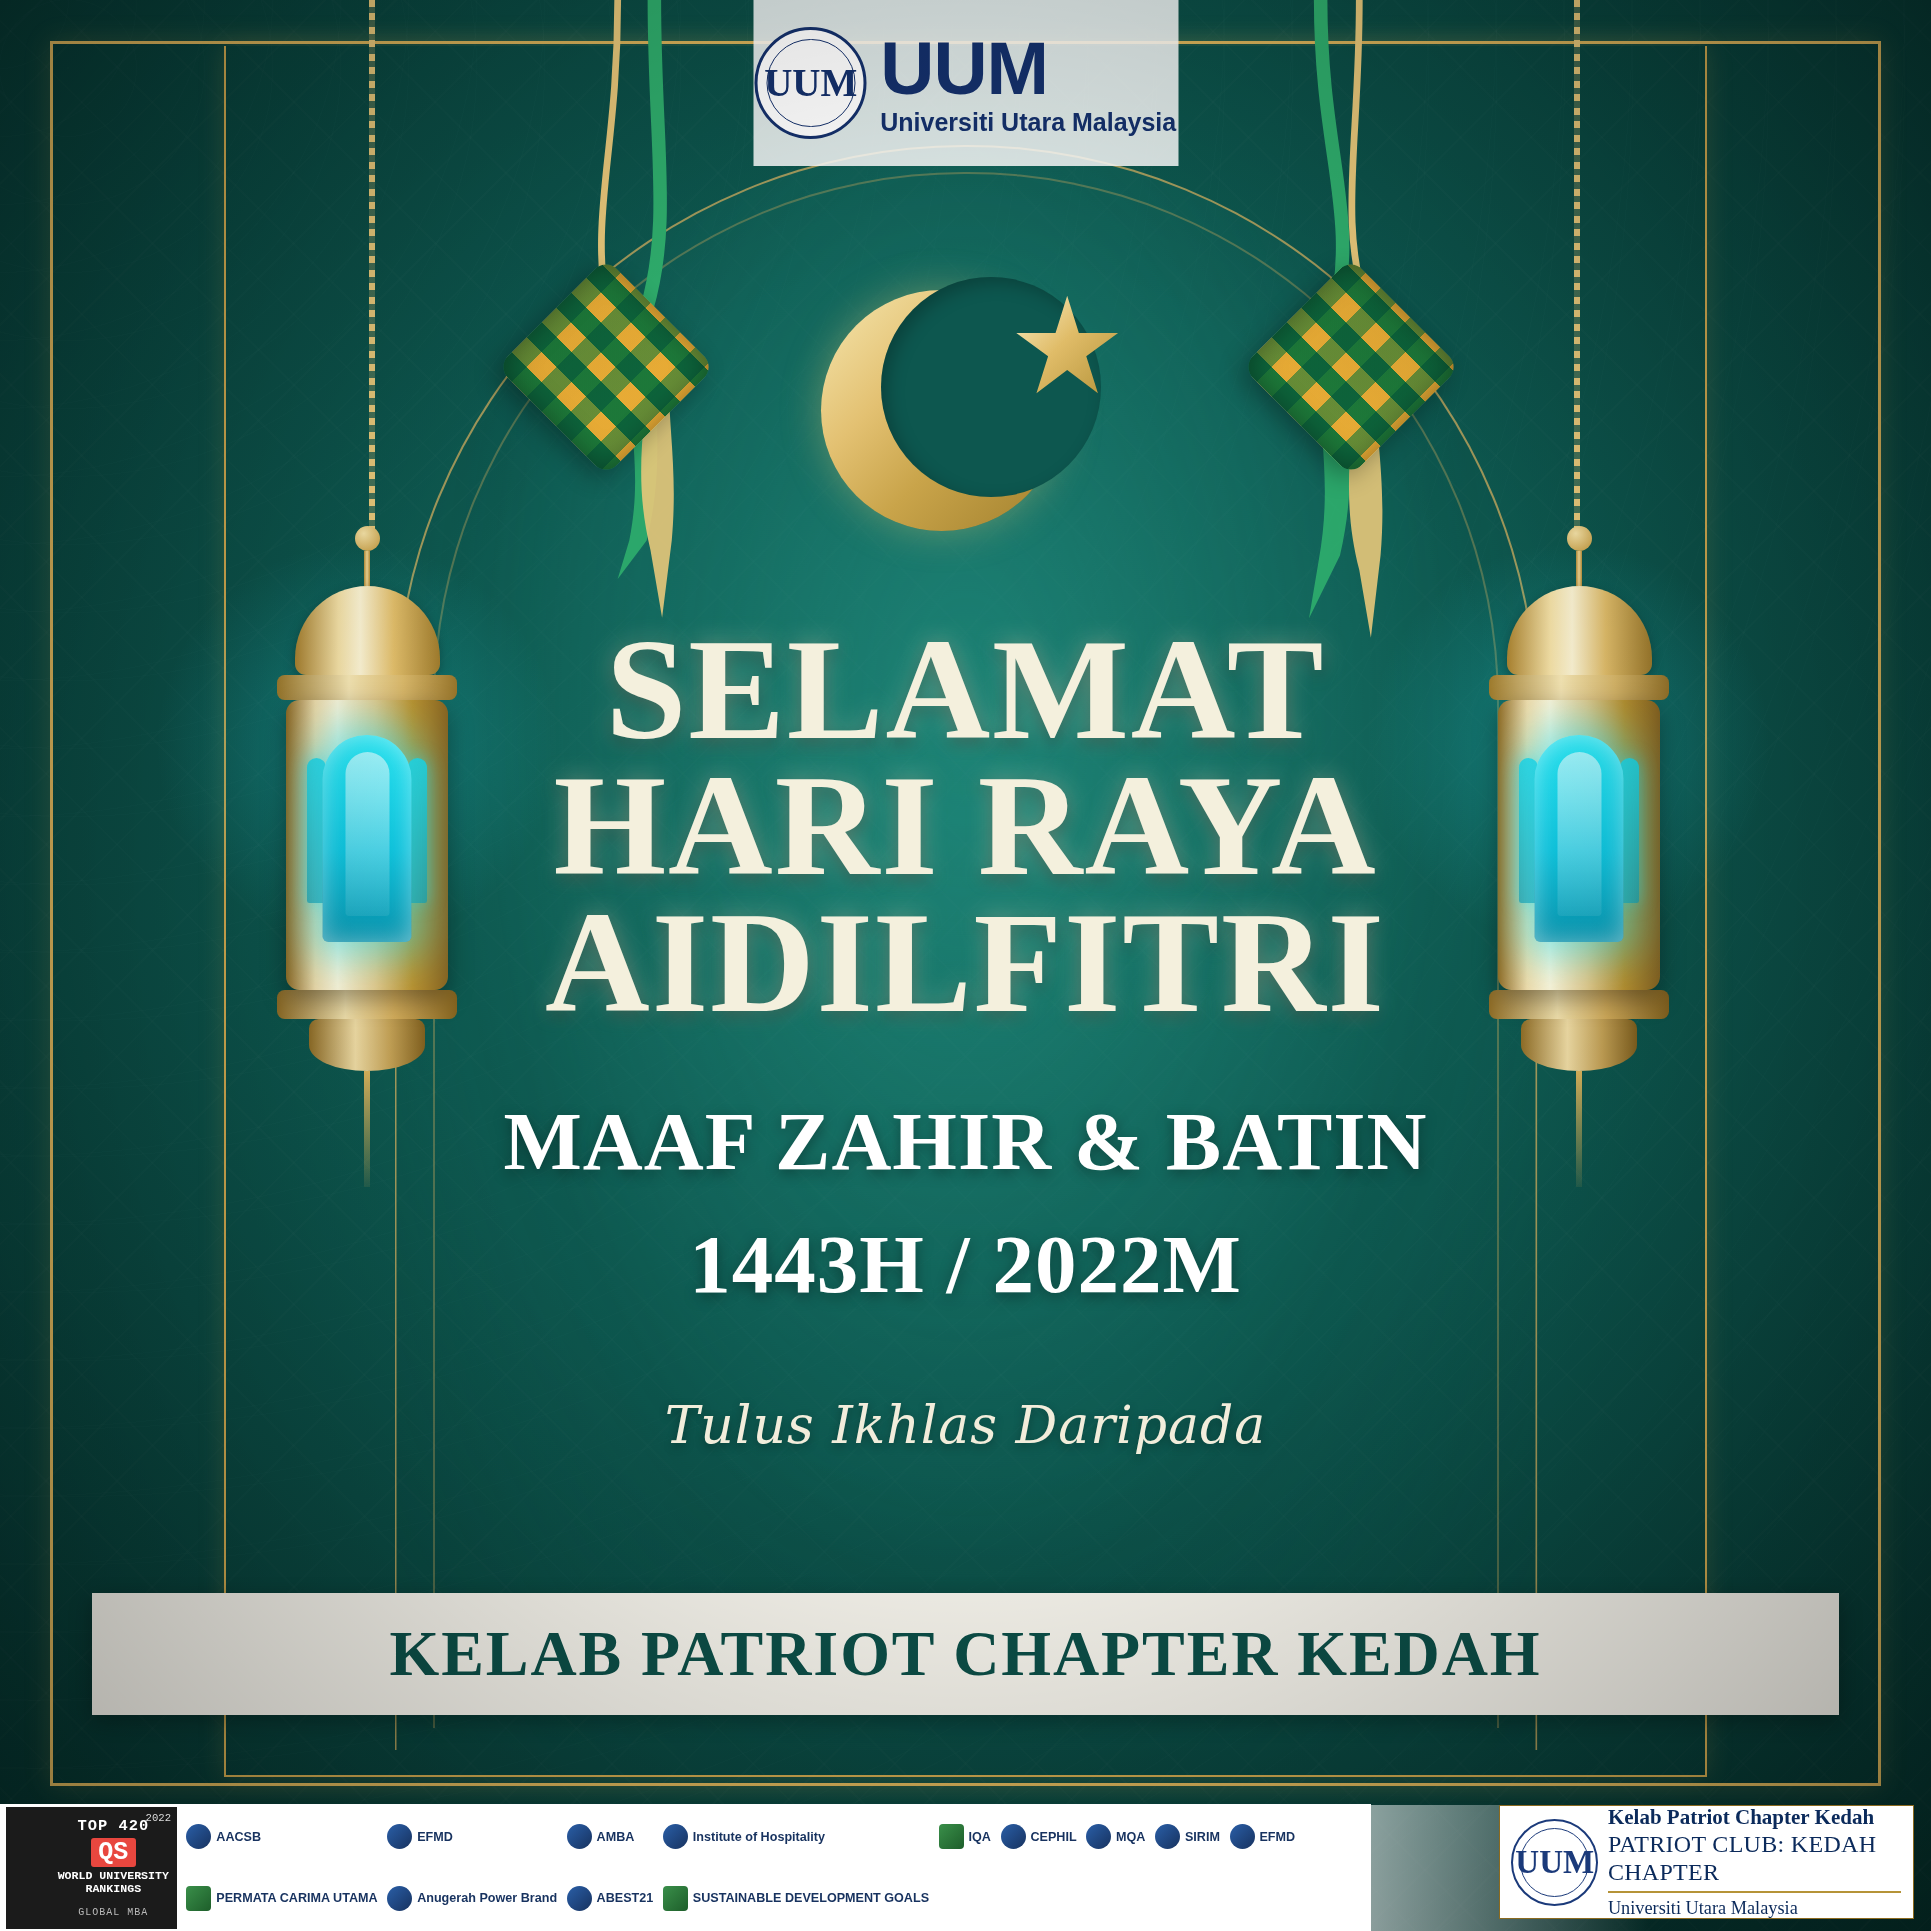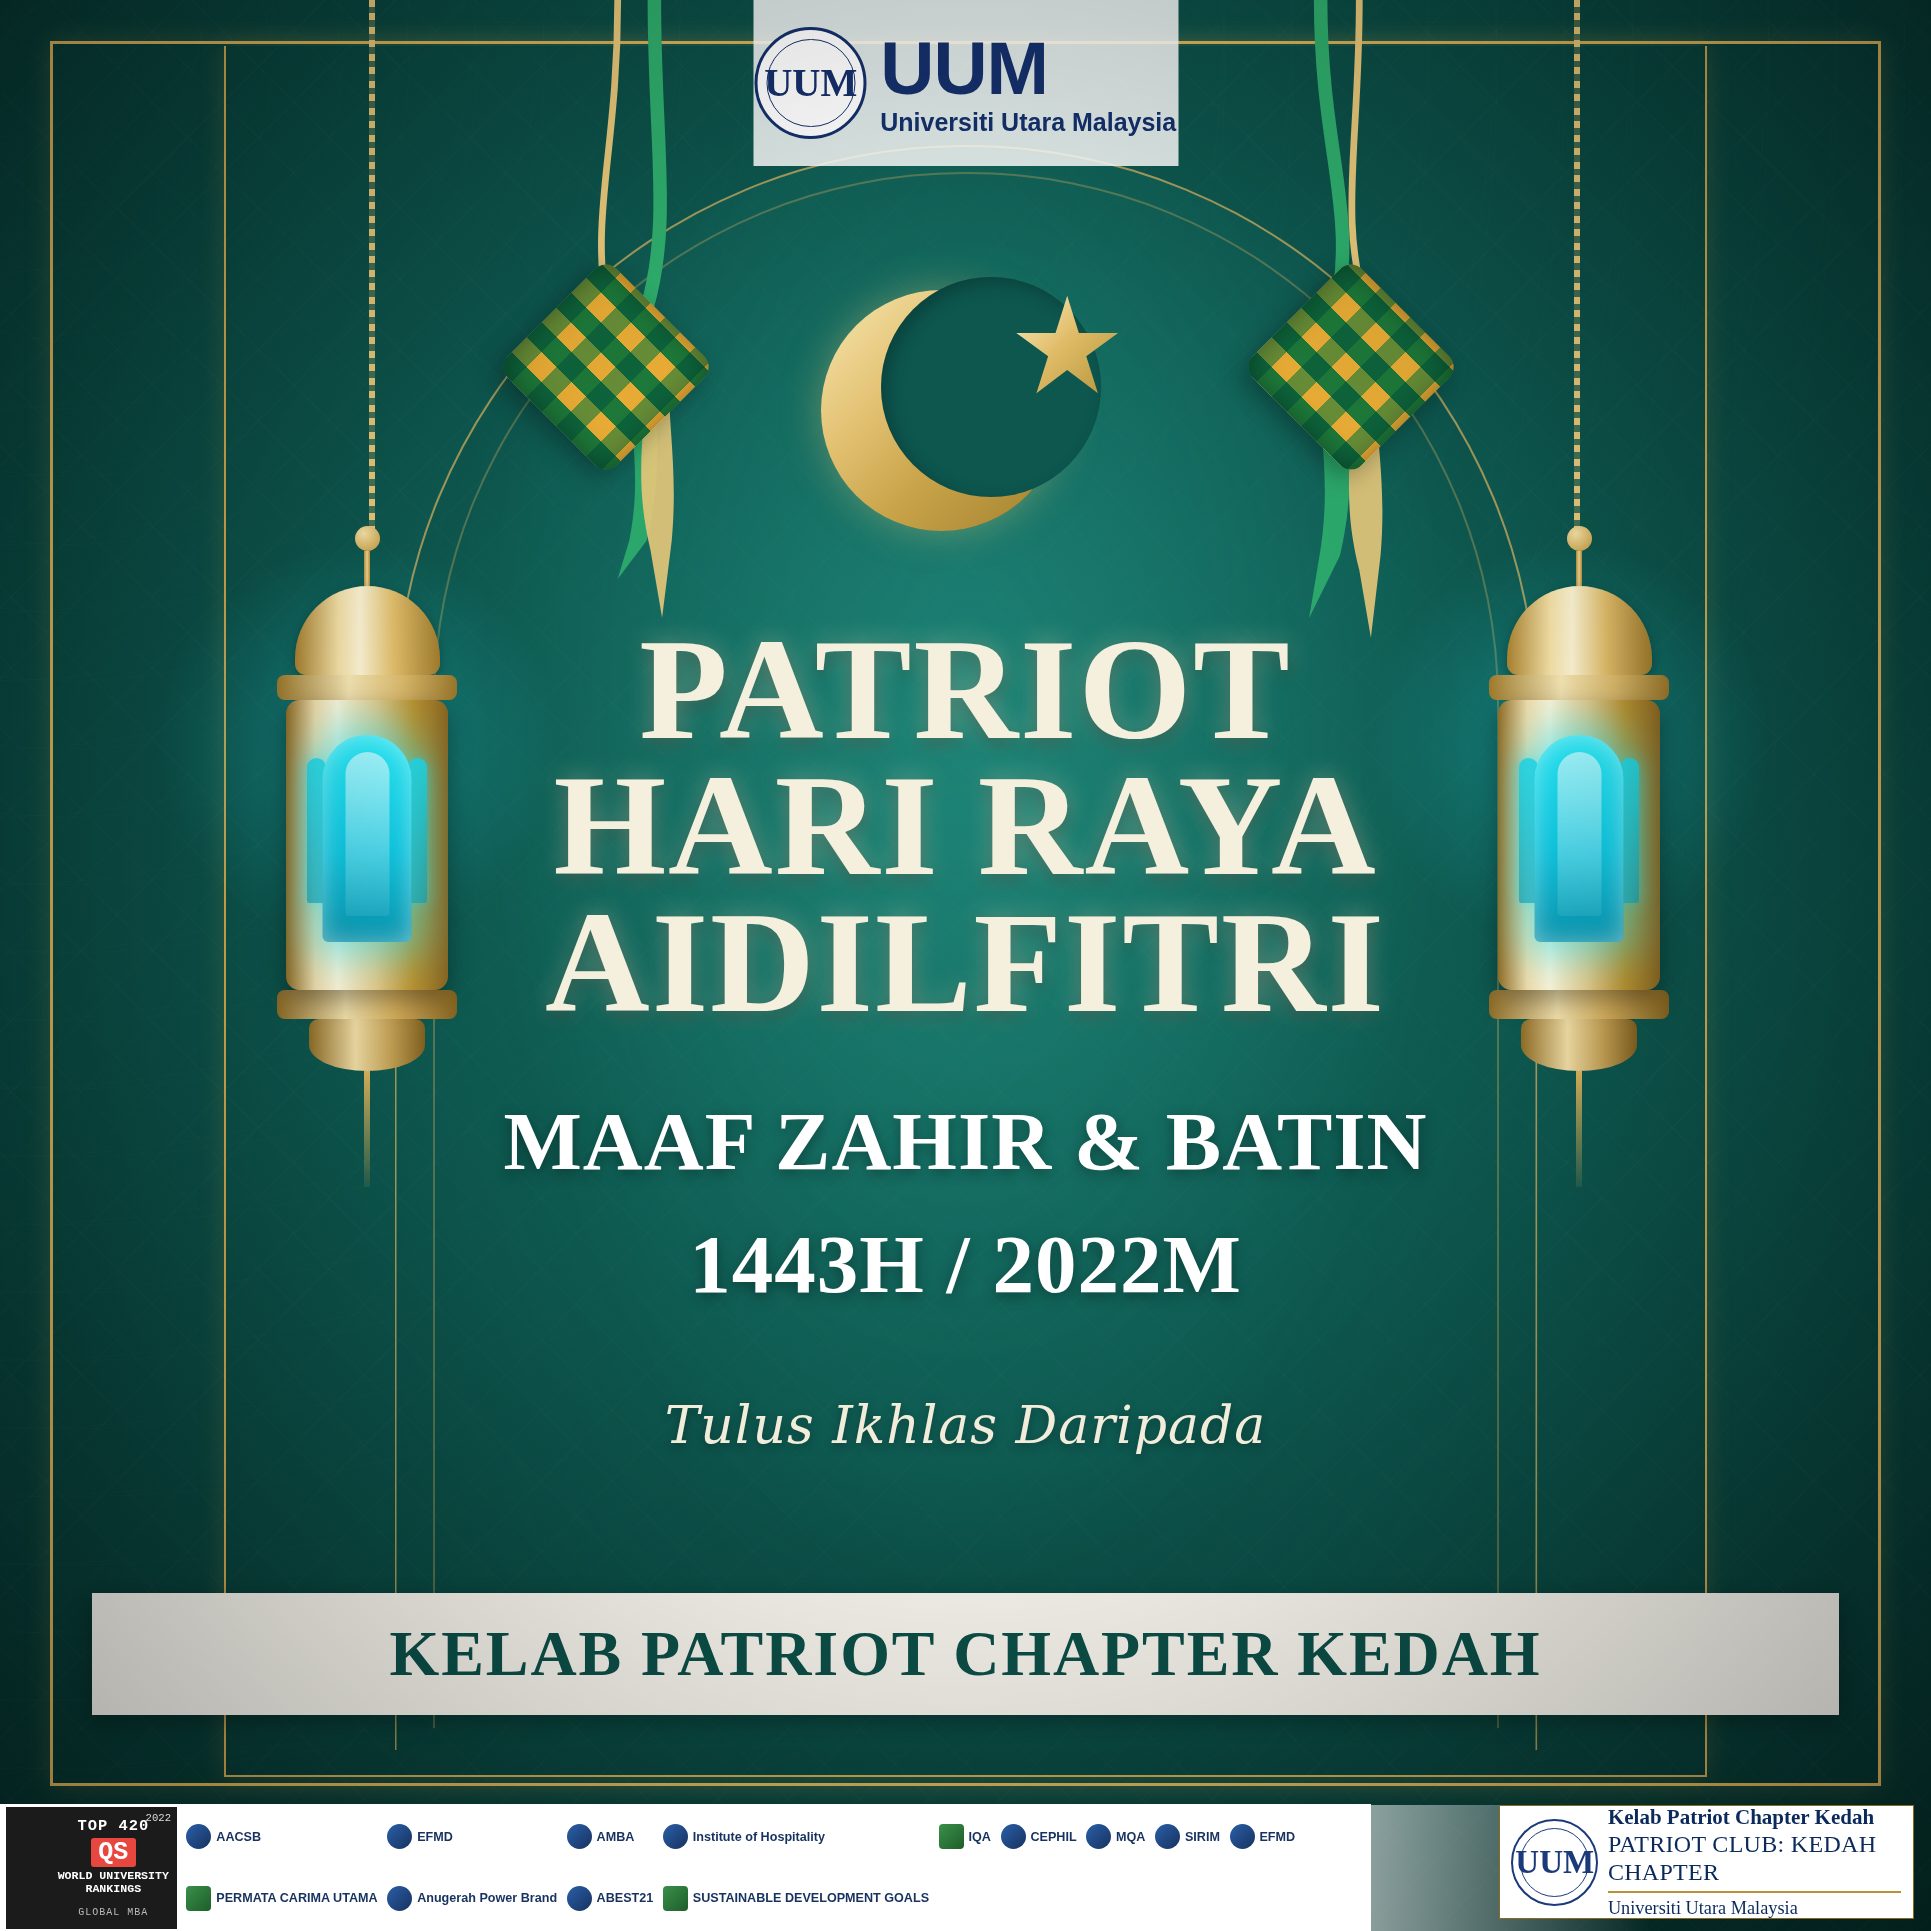--- a/index.html
+++ b/index.html
@@ -474,21 +474,21 @@
       <div class="inner-ring"></div>
       <div class="mark">UUM</div>
     </div>
     <div class="uum-text-block">
       <div class="uum-abbr">UUM</div>
       <div class="uum-full">Universiti Utara Malaysia</div>
     </div>
   </div>
 
   <div id="text-block">
-    <div class="headline h1">PATRIOT</div>
+    <div class="headline h1">SELAMAT</div>
     <div class="headline h2">HARI RAYA</div>
     <div class="headline h3">AIDILFITRI</div>
     <div class="sub1">MAAF ZAHIR &amp; BATIN</div>
     <div class="sub2">1443H / 2022M</div>
     <div class="script">Tulus Ikhlas Daripada</div>
   </div>
 
   <div id="banner">
     <span>KELAB PATRIOT CHAPTER KEDAH</span>
   </div>

